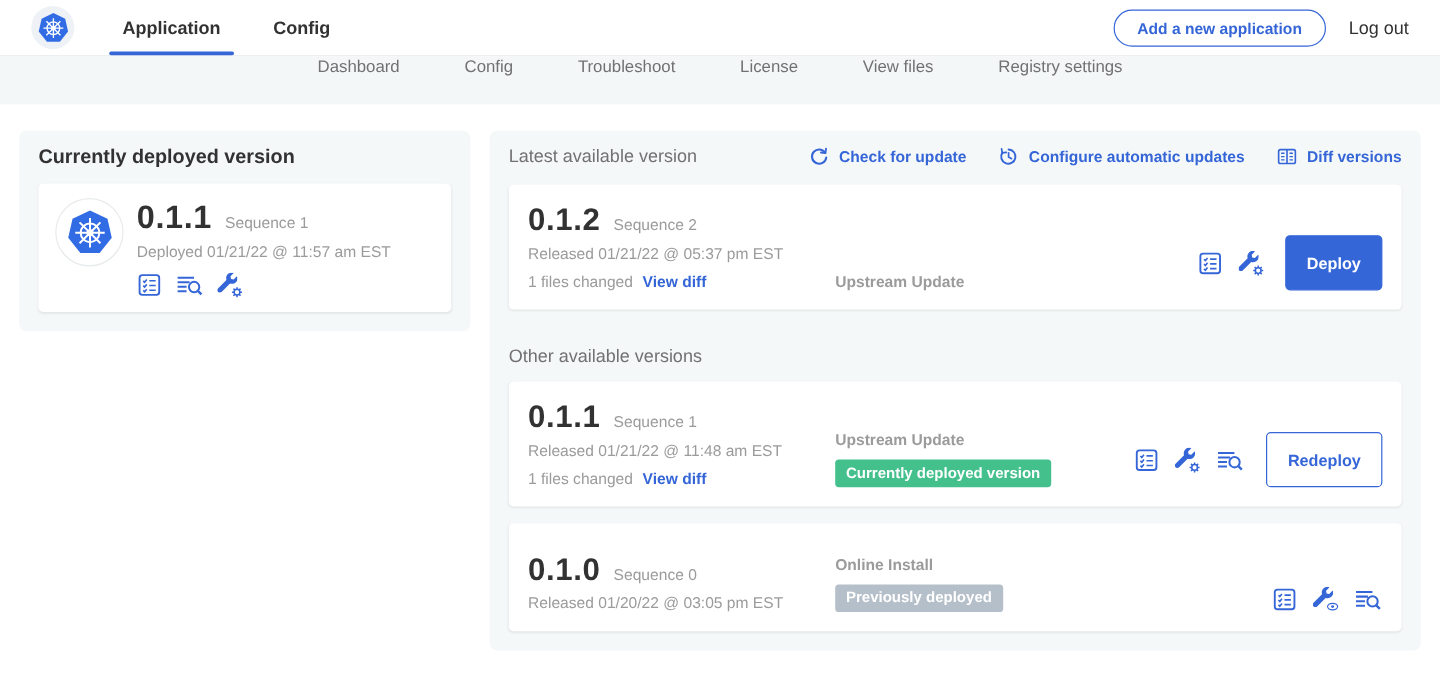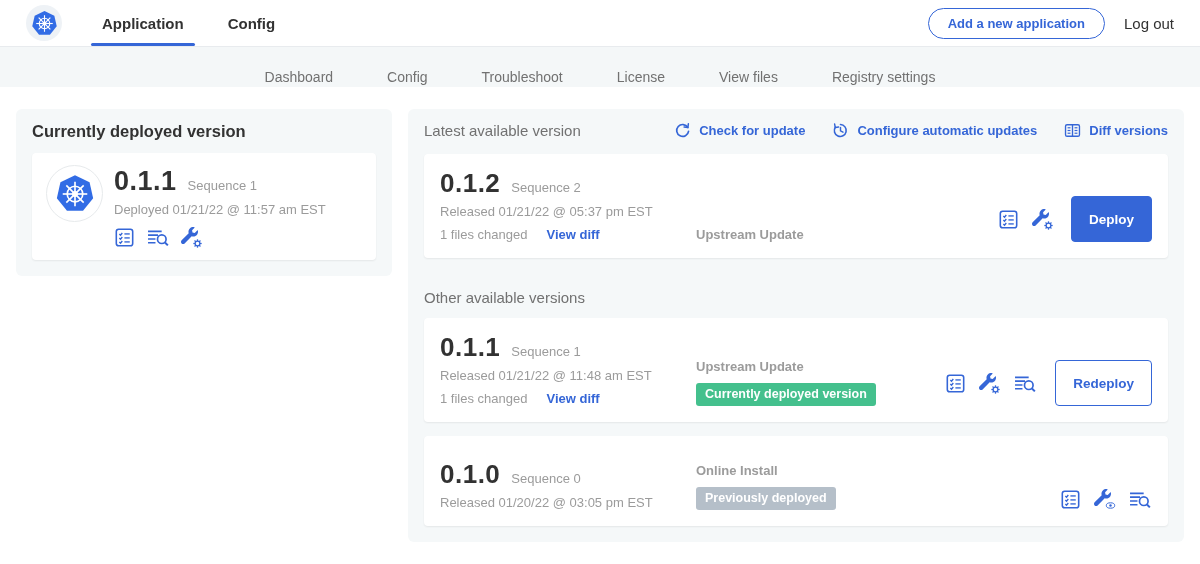--- a/index.html
+++ b/index.html
@@ -22,21 +22,21 @@
   .top-tabs{display:flex;height:100%;margin-left:18px}
   .top-tab{position:relative;display:flex;align-items:center;padding:0 22px;font-size:15px;font-weight:600;color:var(--dark);cursor:pointer}
   .top-tab.active{font-weight:700}
   .top-tab.active::after{content:"";position:absolute;left:11px;right:11px;bottom:0;height:3px;background:var(--accent);border-radius:2px}
   .top-spacer{flex:1}
   .add-app-btn{border:1px solid var(--accent);color:var(--accent);background:#fff;border-radius:17px;height:31px;padding:0 19px;
                font-size:13px;font-weight:700;font-family:inherit;cursor:pointer}
   .logout{margin-left:19px;font-size:15px;color:var(--dark);cursor:pointer}
 
   
-  .subnav{height:40px;background:#f4f7f8;display:flex;justify-content:center;align-items:flex-end}
+  .subnav{height:40px;background:#f4f7f8;display:flex;justify-content:center;align-items:flex-start}
   .subnav-item{display:flex;align-items:center;padding:0 27px;font-size:14px;color:var(--section);cursor:pointer;border-bottom:2px solid transparent}
   .subnav-item.active{color:#3e3e3e;font-weight:600;border-bottom-color:var(--accent)}
 
   
   .content{display:flex;gap:16px;padding:22px 16px 0;align-items:flex-start}
 
   
   .deployed-panel{width:376px;min-width:376px;background:var(--panel);border-radius:6px;padding:13px 16px 16px}
   .panel-title{font-size:16.5px;font-weight:700;color:var(--dark);margin:0 0 12px}
   .deployed-card{background:#fff;border-radius:4px;box-shadow:0 1px 2px rgba(0,0,0,.07);padding:12px 14px;display:flex;gap:11px}
@@ -60,21 +60,21 @@
   .updates-panel{flex:1;background:var(--panel);border-radius:6px;padding:13px 16px 16px}
   .up-header{display:flex;align-items:center;justify-content:space-between;margin-bottom:15px}
   .section-label{font-size:15px;color:var(--section)}
   .up-actions{display:flex;align-items:flex-start;gap:27px}
   .action-link{display:flex;align-items:center;gap:8px;color:var(--accent);font-size:13px;font-weight:700;cursor:pointer;text-decoration:none}
   .action-link svg{width:17px;height:17px;flex:none}
 
   .version-card{background:#fff;border-radius:4px;box-shadow:0 1px 2px rgba(0,0,0,.07);padding:16px;display:flex;align-items:flex-end;min-height:90px}
   .vc-left{width:256px;display:flex;flex-direction:column;gap:8px}
   .vc-left .version-num{font-size:26px}
-  .files-row{display:flex;gap:19px;font-size:13px;color:var(--muted);font-weight:500}
+  .files-row{display:flex;gap:8px;font-size:13px;color:var(--muted);font-weight:500}
   .view-diff{color:var(--accent);font-weight:700;cursor:pointer}
   .vc-mid{flex:1;display:flex;flex-direction:column;gap:9px;padding-right:10px}
   .source-label{font-size:13px;font-weight:700;color:var(--muted)}
   .badge{align-self:flex-start;font-size:12.5px;font-weight:700;color:#fff;padding:4px 9px;border-radius:3px;line-height:1.2}
   .badge.green{background:var(--green)}
   .badge.gray{background:var(--grayb)}
   .vc-right{display:flex;align-items:center;gap:13px;color:var(--accent)}
   .btn{font-family:inherit;font-size:13.5px;font-weight:700;border-radius:4px;height:46px;padding:0 17px;cursor:pointer;margin-left:5px}
   .btn.solid{background:var(--accent);color:#fff;border:1px solid var(--accent)}
   .btn.outline{background:#fff;color:var(--accent);border:1px solid var(--accent)}

